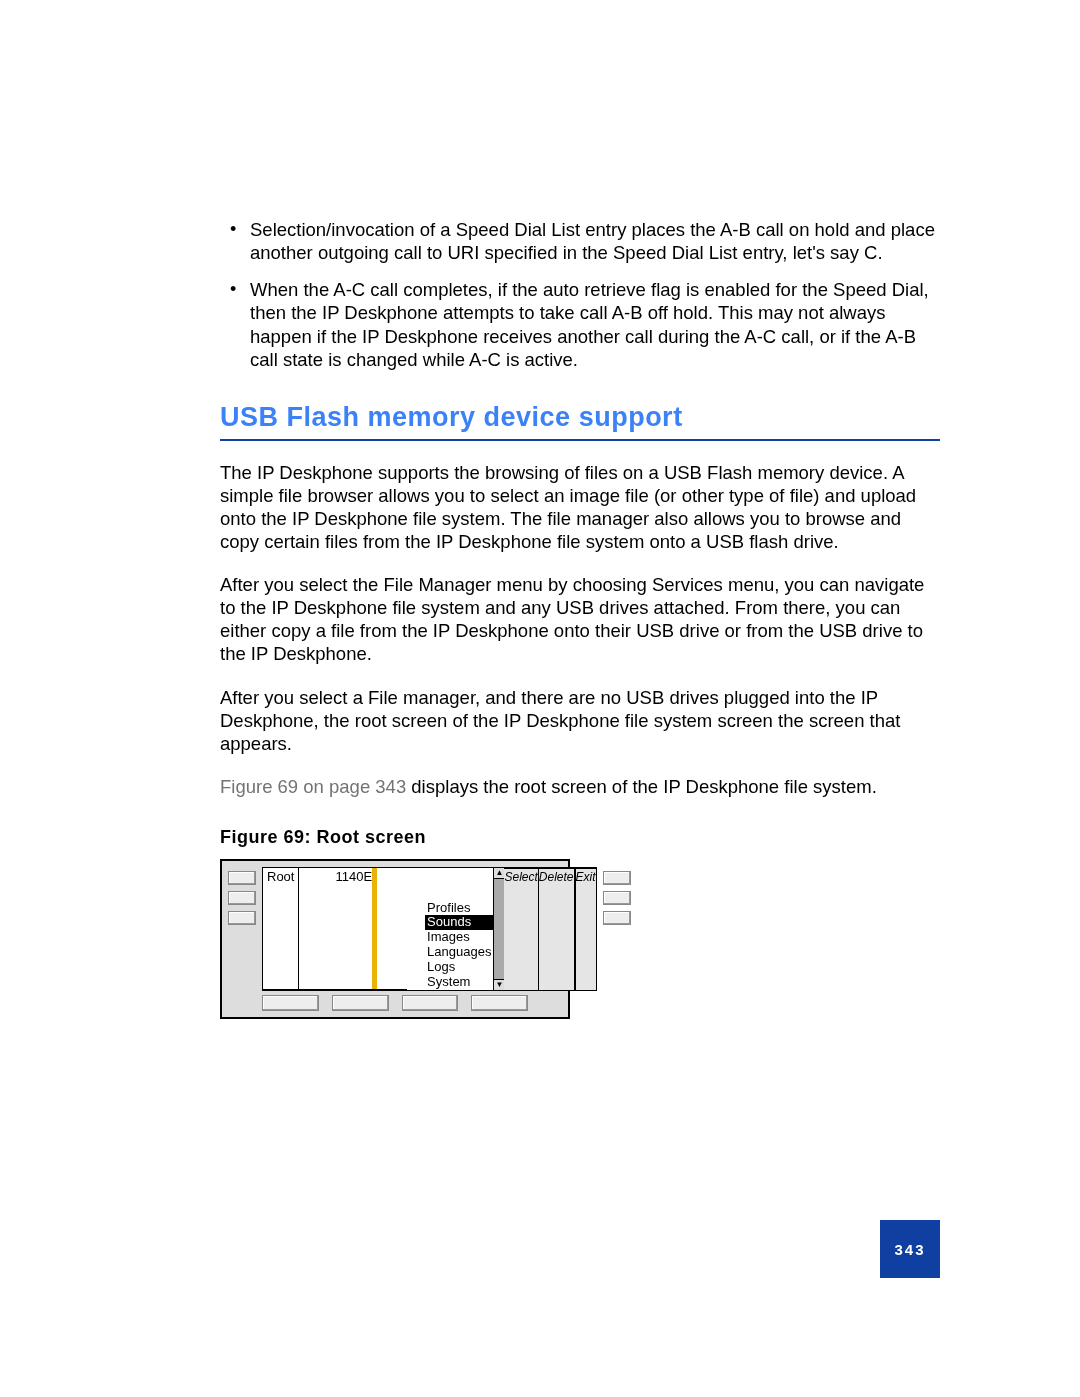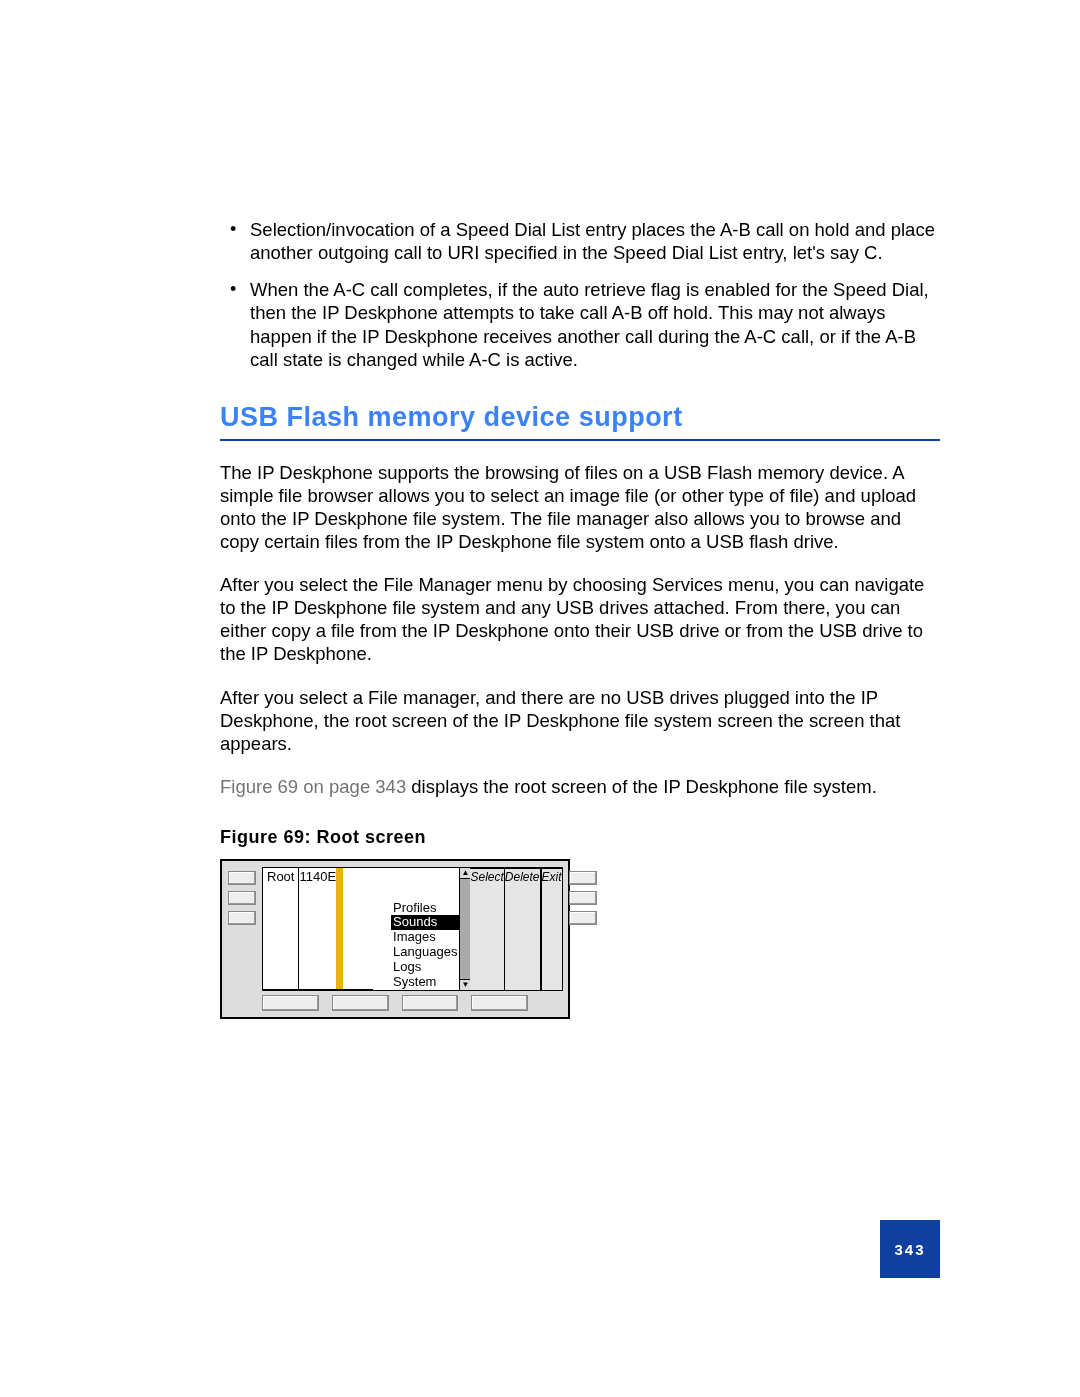--- a/index.html
+++ b/index.html
@@ -135,21 +135,22 @@
     border-bottom: 1px solid #000;
   }
   .screen-title-left {
     padding: 1px 4px;
     border-right: 1px solid #000;
   }
   .screen-title-center {
     flex: 1;
     text-align: left;
     padding: 1px 0;
-    border-right: 7px solid #eab308;
+    border-right: 5px solid #eab308;
+    margin-left: 36px;
   }
   .screen-title-right {
     width: 30px;
   }
   .screen-body {
     display: flex;
     flex: 1;
   }
   .screen-list {
     flex: 1;

